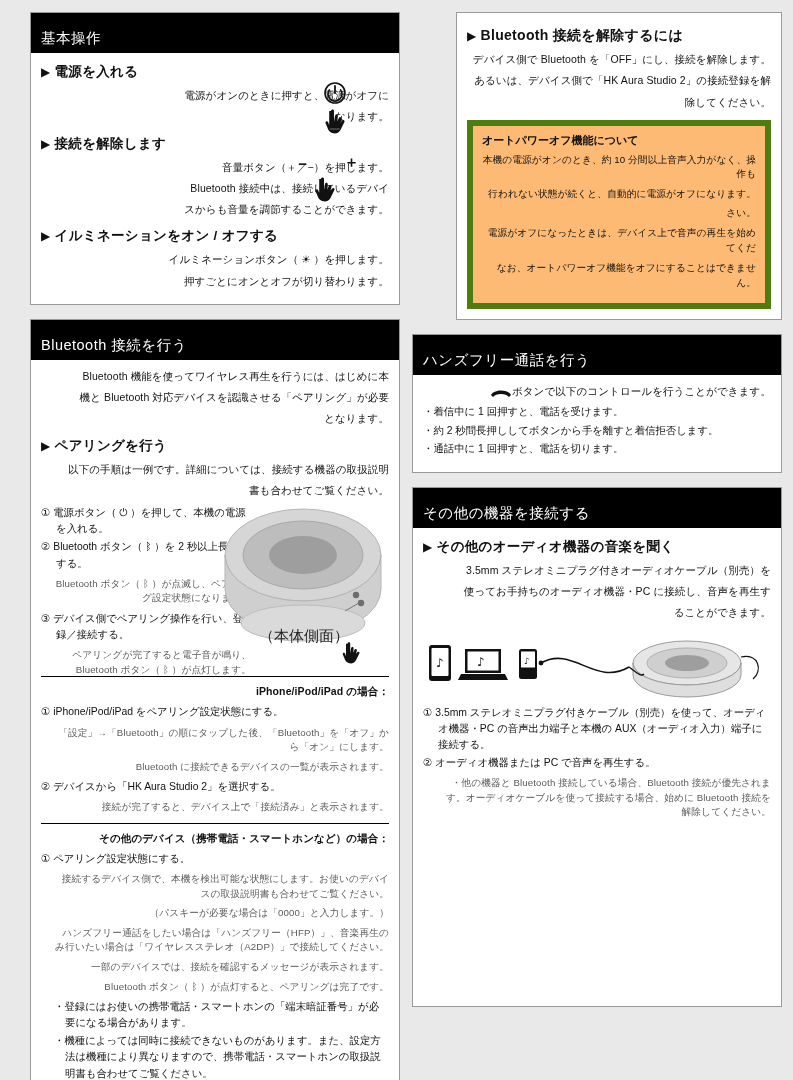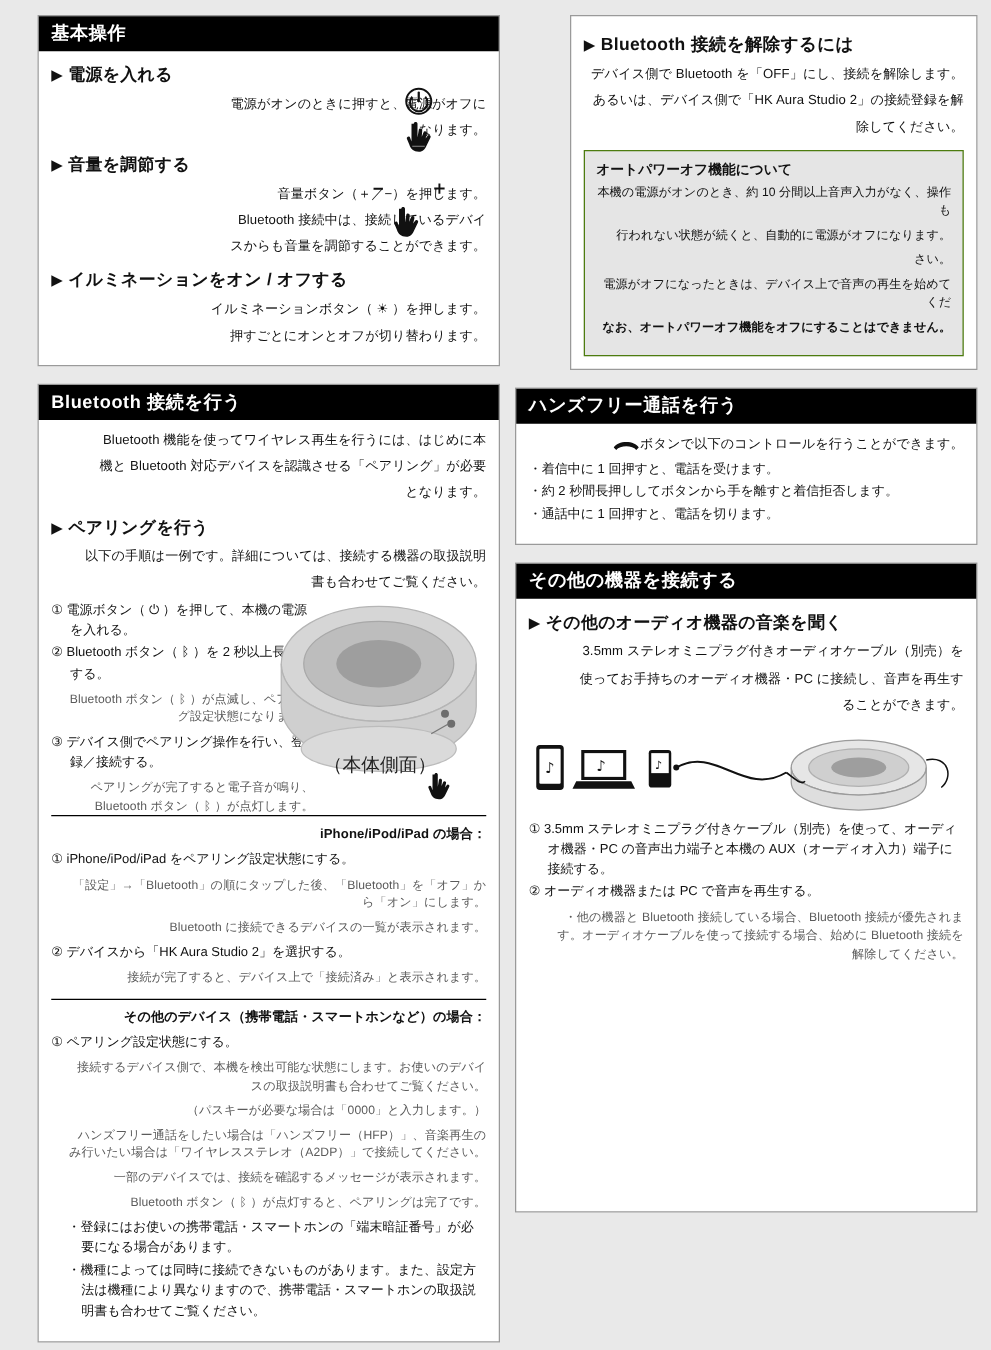--- a/index.html
+++ b/index.html
@@ -35,23 +35,23 @@
     border: 1px solid #9a9a9a;
     box-sizing: border-box;
     padding: 8px 10px 10px 10px;
     margin-bottom: 14px;
     position: relative;
   }
 
   .secbar {
     background: #000000;
     color: #ffffff;
-    font-weight: bold;
+    font-weight: normal;
     font-size: 14.5px;
-    padding: 4px 10px 5px 10px;
+    padding: 16px 10px 5px 10px;
     letter-spacing: 0.5px;
     margin: -8px -10px 8px -10px;
   }
 
   h3.sub {
     font-size: 13.5px;
     font-weight: bold;
     margin: 10px 0 6px 0;
     letter-spacing: 0.3px;
   }
@@ -82,24 +82,24 @@
     line-height: 1.55;
     margin-bottom: 2px;
     padding-left: 15px;
     text-indent: -15px;
   }
   ul.dots li { padding-left: 11px; text-indent: -11px; }
 
   .divline { height: 1px; background: #000; margin: 8px 0 6px 0; }
 
   .notebox {
-    border: 1px solid #4d7c0f;
+    border: 6px solid #4d7c0f;
     padding: 7px 9px 8px 9px;
     margin-top: 10px;
-    background: #e5e5e5;
+    background: #fdba74;
   }
   .notebox .nb-title {
     font-size: 11px;
     font-weight: bold;
     margin: 0 0 5px 0;
   }
   .fig-row {
     position: relative;
     min-height: 10px;
   }
@@ -161,21 +161,21 @@
         </div>
         <div style="position:absolute; right:36px; top:18px;">
           <svg width="34" height="40" viewBox="0 0 34 40">
             <path d="M12 6 c0-2 3-2 3 0 l0 11 1-6 c0.3-1.8 3-1.4 2.8 0.4 l-0.4 5 1.4-3.5 c0.6-1.6 3.2-0.8 2.7 0.9 l-1 4 1.6-2.2 c0.9-1.3 3.1-0.1 2.3 1.4 l-3.3 6.8 c-1.2 2.5-2.6 4.6-6 4.6 -4.3 0-6.6-2.4-7.6-5.6 L6.5 18 c-0.5-1.7 2-2.6 2.6-0.9 l1.1 3.1 0-14.2z" fill="#111"></path>
             <path d="M10.8 24 l10 0" stroke="#fff" stroke-width="0.8" opacity="0.5"></path>
           </svg>
         </div>
       </div>
 
       <h3 class="sub">
-        <span class="tri">▶</span><span>音量を調節する</span>
+        <span class="tri">▶</span><span>接続を解除します</span>
       </h3>
 
       <div class="fig-row">
         <p class="t">音量ボタン（＋／−）を押します。</p>
         <p class="t">Bluetooth 接続中は、接続しているデバイ</p>
         <p class="t">スからも音量を調節することができます。</p>
 
         <span class="pm" style="right:82px; top:-4px;">−</span>
         <span class="pm" style="right:30px; top:-6px;">＋</span>
         <div style="position:absolute; right:46px; top:14px;">
@@ -299,21 +299,21 @@
       <p class="t">デバイス側で Bluetooth を「OFF」にし、接続を解除します。</p>
       <p class="t">あるいは、デバイス側で「HK Aura Studio 2」の接続登録を解</p>
       <p class="t">除してください。</p>
 
       <div class="notebox">
         <p class="nb-title">オートパワーオフ機能について</p>
         <p class="t small">本機の電源がオンのとき、約 10 分間以上音声入力がなく、操作も</p>
         <p class="t small">行われない状態が続くと、自動的に電源がオフになります。</p>
         <p class="t small">さい。</p>
         <p class="t small">電源がオフになったときは、デバイス上で音声の再生を始めてくだ</p>
-        <p class="t small" style="margin-top:6px;font-weight:bold;">なお、オートパワーオフ機能をオフにすることはできません。</p>
+        <p class="t small" style="margin-top:6px;">なお、オートパワーオフ機能をオフにすることはできません。</p>
       </div>
     </div>
 
     <div class="panel">
       <div class="secbar">ハンズフリー通話を行う</div>
 
       <p class="t">
         <span class="inlinesvg">
           <svg width="22" height="11" viewBox="0 0 22 11">
             <path d="M1 8 C4 2 18 2 21 8 L19 10 C16 6 6 6 3 10 Z" fill="#111"></path>

